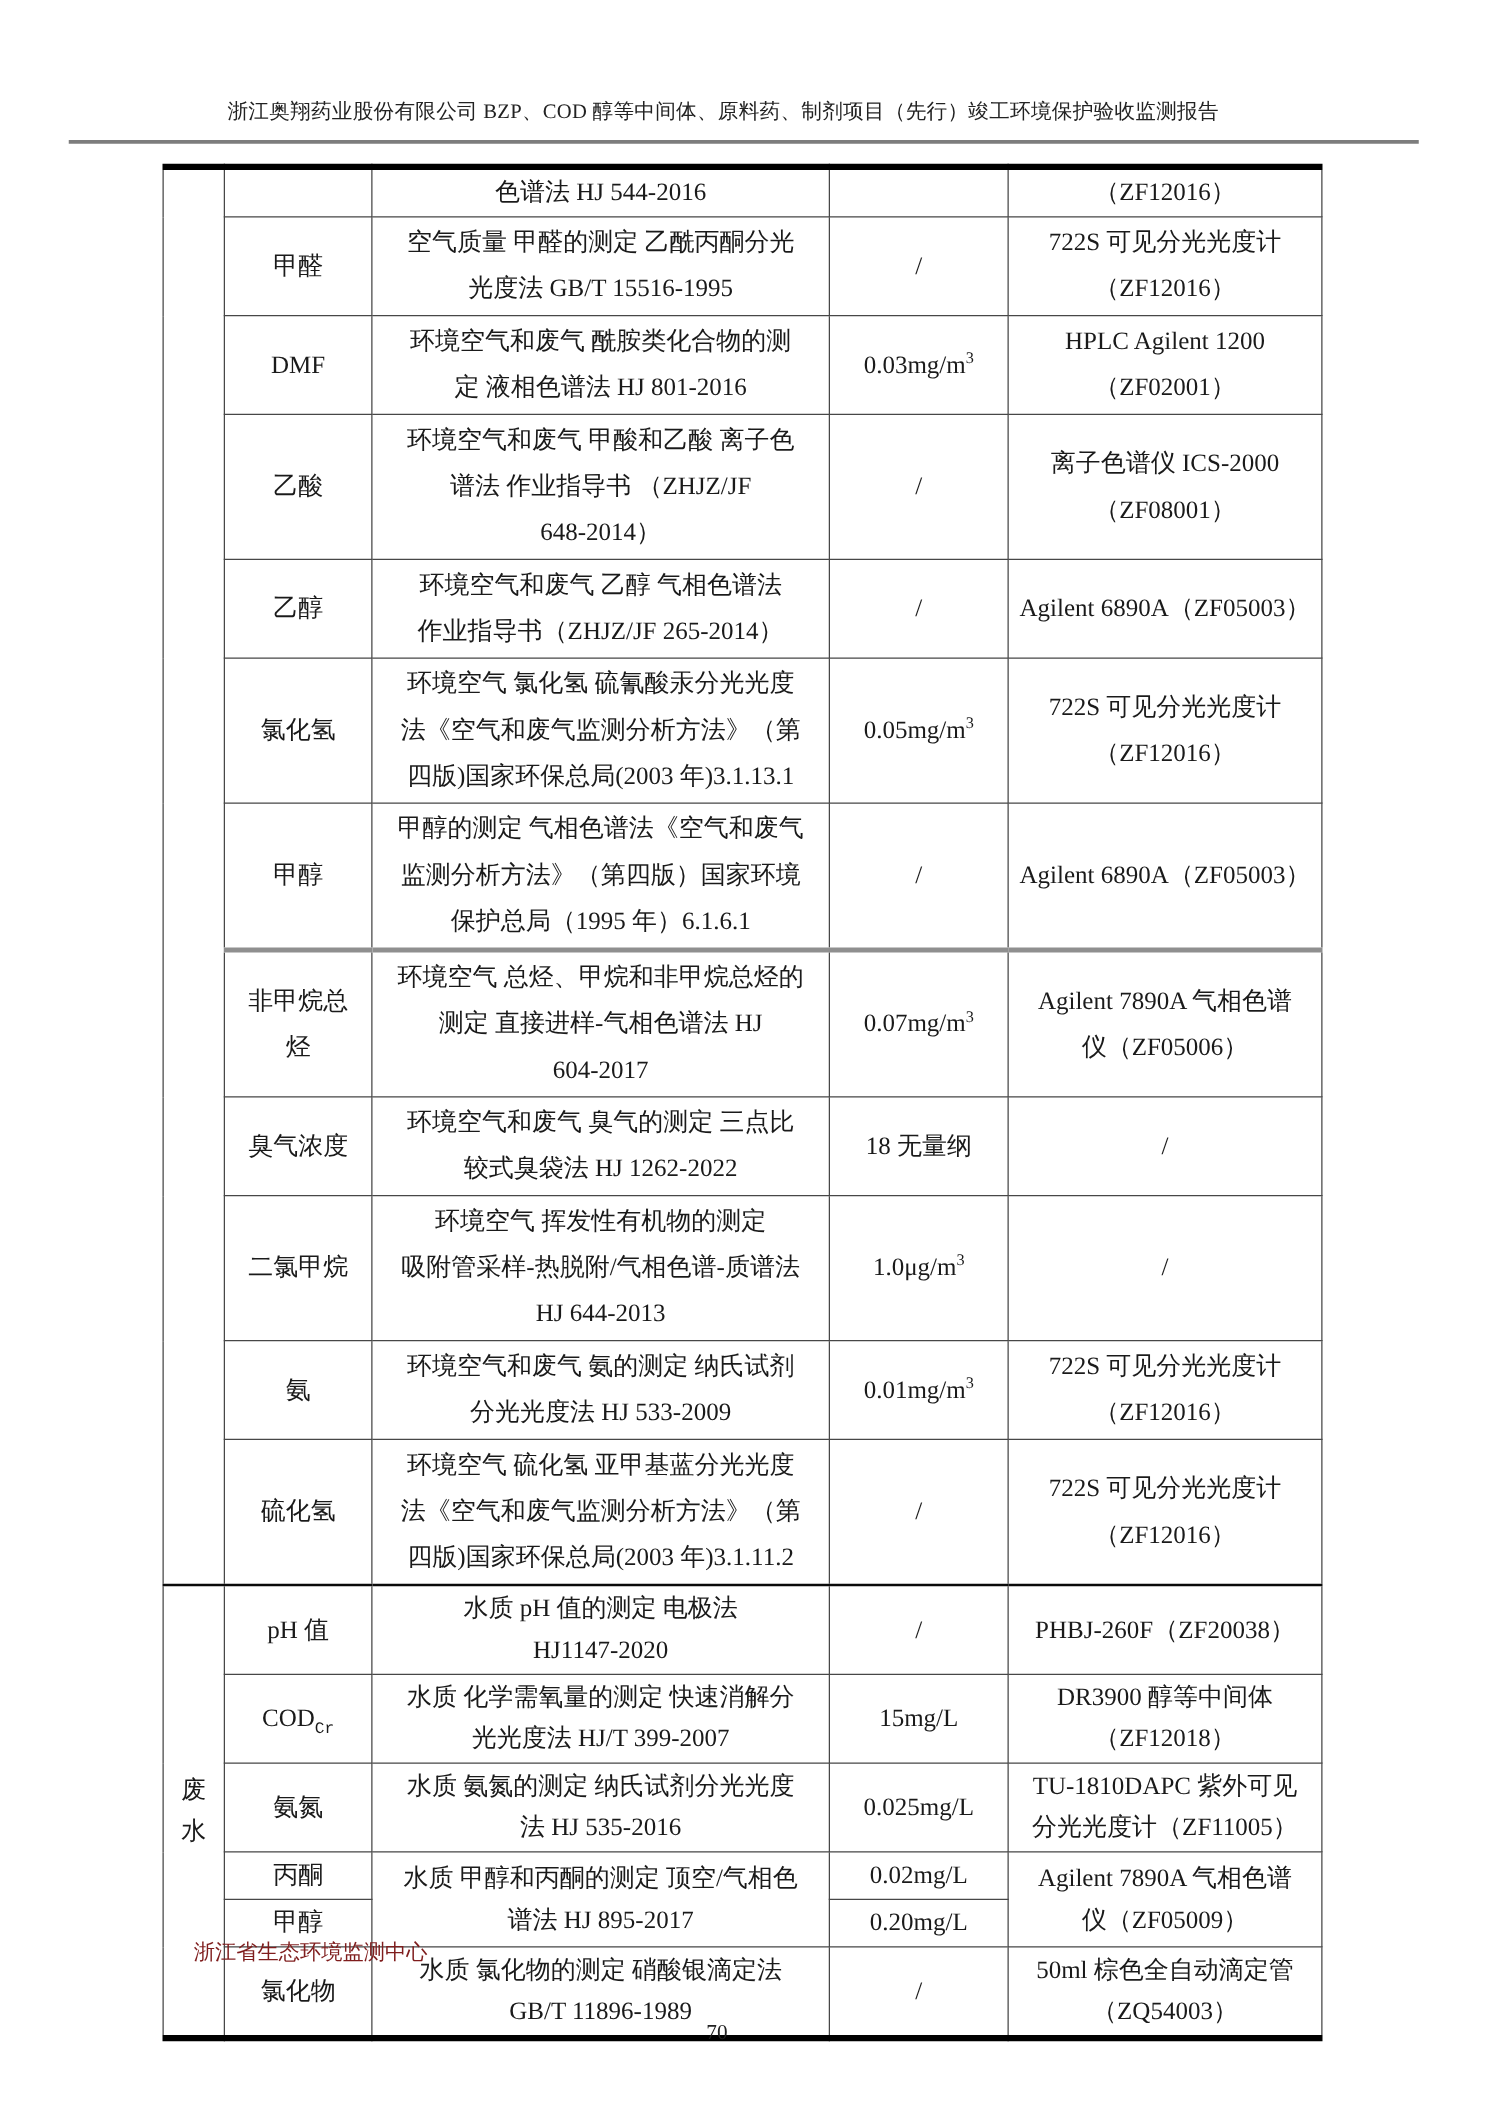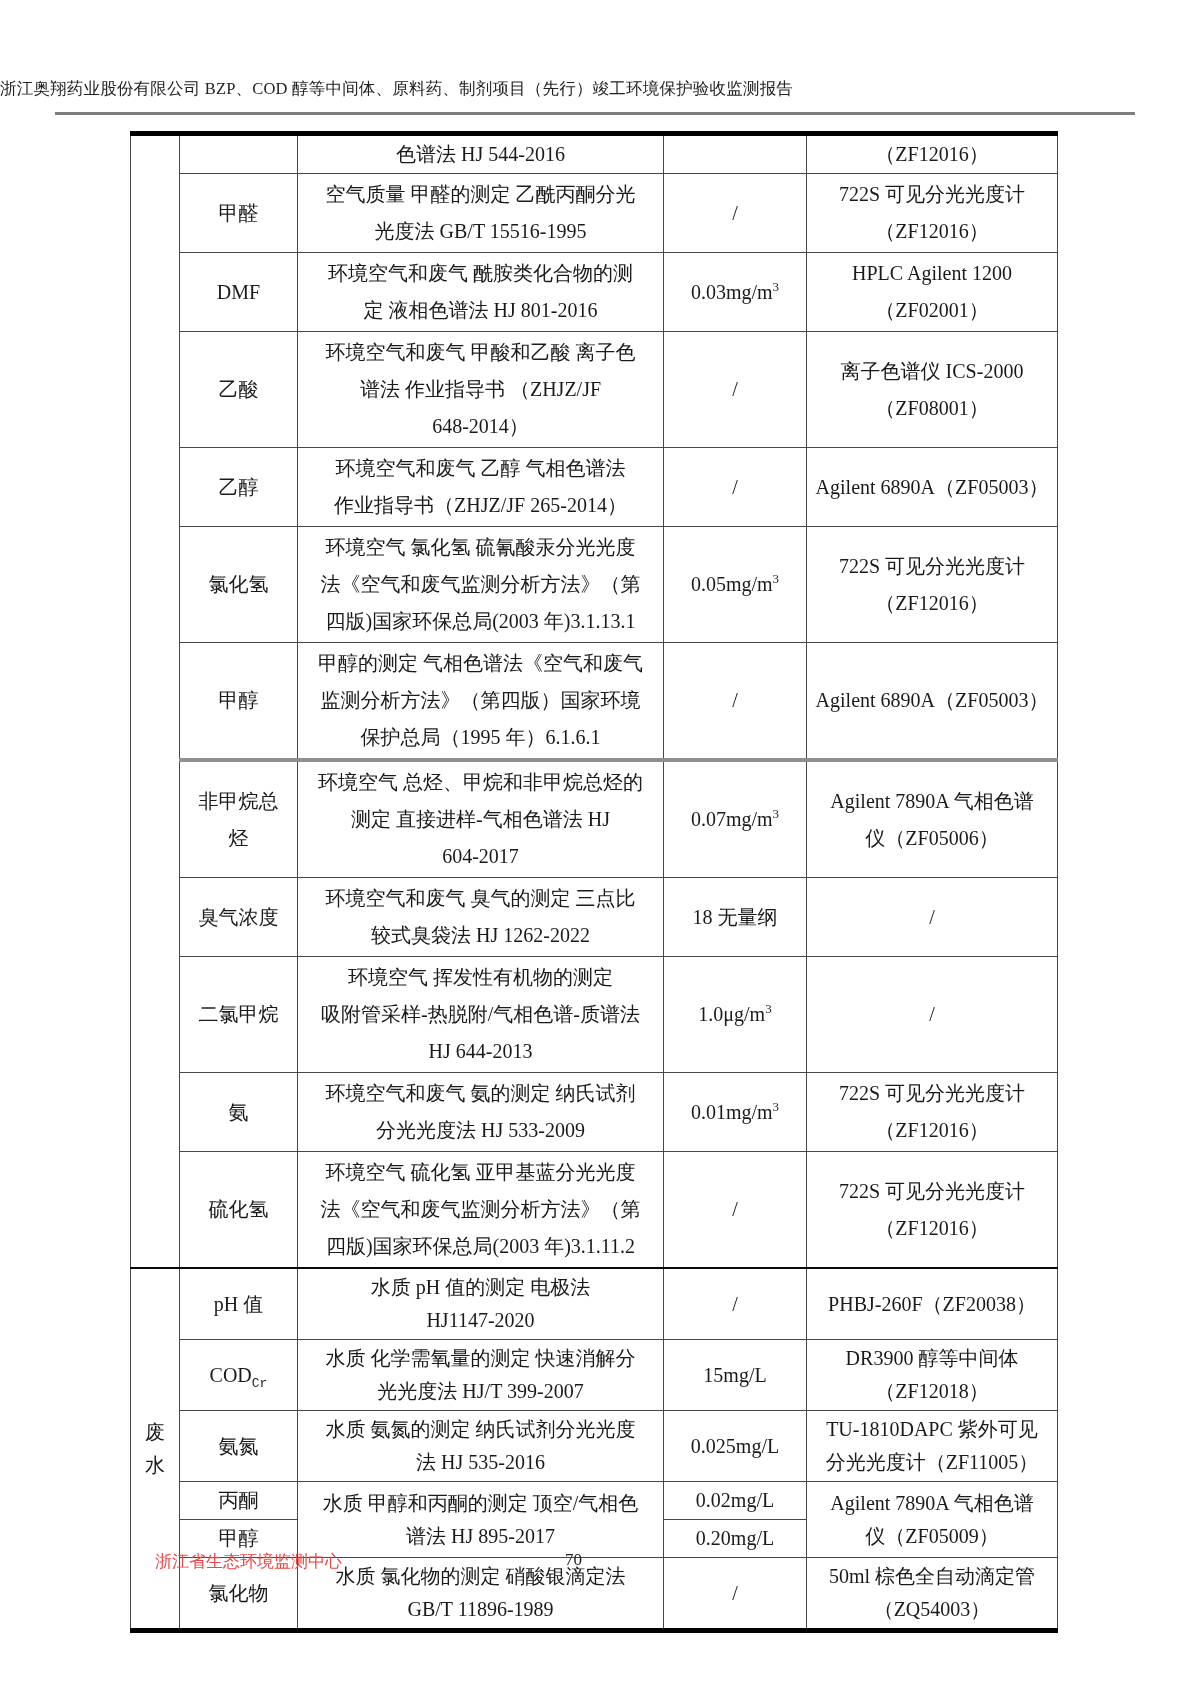--- a/index.html
+++ b/index.html
@@ -1,21 +1,21 @@
 <!DOCTYPE html>
 <html><head>
 <meta charset="utf-8">
 <style>
   html,body{margin:0;padding:0;}
   body{
     width:1190px;height:1683px;position:relative;background:#ffffff;
     font-family:"Liberation Serif","DejaVu Serif",serif;color:#1a1a1a;
   }
   .page-header{
-    position:absolute;top:78px;left:0;width:1157px;
+    position:absolute;top:78px;left:0;width:1157px;text-align:center;
     font-size:16.5px;color:#222;letter-spacing:.2px;white-space:nowrap;
   }
   .header-rule{
     position:absolute;top:112px;left:55px;width:1080px;height:3px;background:#7d7d7d;
   }
   table.report{
     position:absolute;top:131px;left:130px;width:927px;
     border-collapse:collapse;table-layout:fixed;
     border-top:5px solid #000;border-bottom:5px solid #000;
     font-size:20px;
@@ -31,24 +31,24 @@
   td.cat{border-left:none;}
   td.last{border-right:none;}
   tr.partial td{line-height:33px;}
   tr.thick-top td{border-top:4px solid #8f8f8f;}
   tr.section-top td{border-top:2px solid #0a0a0a;}
   tr.water td{line-height:33px;}
   td.cat-water{line-height:60px;}
   sup{font-size:13px;vertical-align:super;line-height:0;}
   sub{font-size:13px;vertical-align:sub;line-height:0;font-family:Liberation Mono, monospace;}
   .page-footer-left{
-    position:absolute;top:1550px;left:155px;font-size:17px;color:#ef4444;
+    position:absolute;top:1550px;left:155px;font-size:17px;color:#7f1d1d;
   }
   .page-footer-num{
-    position:absolute;top:1550px;left:565px;font-size:17px;color:#222;
+    position:absolute;top:1616px;left:565px;font-size:17px;color:#222;
   }
 </style>
 </head>
 <body>
 
 <div class="page-header">浙江奥翔药业股份有限公司 BZP、COD 醇等中间体、原料药、制剂项目（先行）竣工环境保护验收监测报告</div>
 <div class="header-rule"></div>
 
 <table class="report">
   <colgroup>

